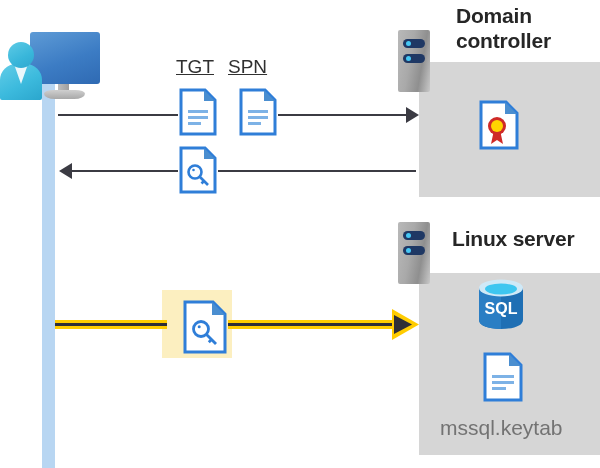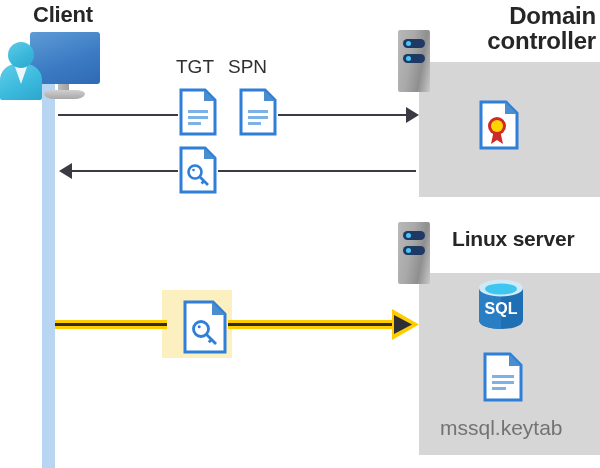--- a/index.html
+++ b/index.html
@@ -20,36 +20,36 @@
     font-weight:bold;
     color:#262626;
     letter-spacing:-0.2px;
   }
   .title-client{
     left:33px;top:2px;
     font-size:22px;
   }
   .title-dc{
     left:456px;top:3px;
-    font-size:24px;
+    font-size:21px;
     line-height:25px;
     width:140px;
-    text-align:right;
   }
   .title-linux{
     left:452px;top:226px;
     font-size:21px;
     line-height:25px;
     width:150px;
   }
 
   
   .doclabel{
     font-size:19px;color:#303030;
     font-family:"Liberation Sans", sans-serif;
+    text-decoration:underline;
   }
   .lbl-tgt{left:176px;top:56px;}
   .lbl-spn{left:228px;top:56px;}
   .lbl-keytab{
     left:440px;top:416px;
     font-size:21px;color:#737373;
   }
 
   
   .panel{background:#d6d6d6;}
@@ -183,21 +183,20 @@
 
   <div class="abs" style="left:0;top:0;width:110px;height:105px;">
     <div class="abs monitor-screen"></div>
     <div class="abs monitor-neck"></div>
     <div class="abs monitor-base"></div>
     <div class="abs person-body"></div>
     <div class="abs person-collar"></div>
     <div class="abs person-head"></div>
   </div>
 
-  <div class="abs title title-client">Client</div>
   <div class="abs title title-dc">Domain controller</div>
   <div class="abs title title-linux">Linux server</div>
 
   <div class="abs rack rack-dc">
     <div class="bar b1">
         <span class="led"></span>
       </div>
     <div class="bar b2">
         <span class="led"></span>
       </div>

